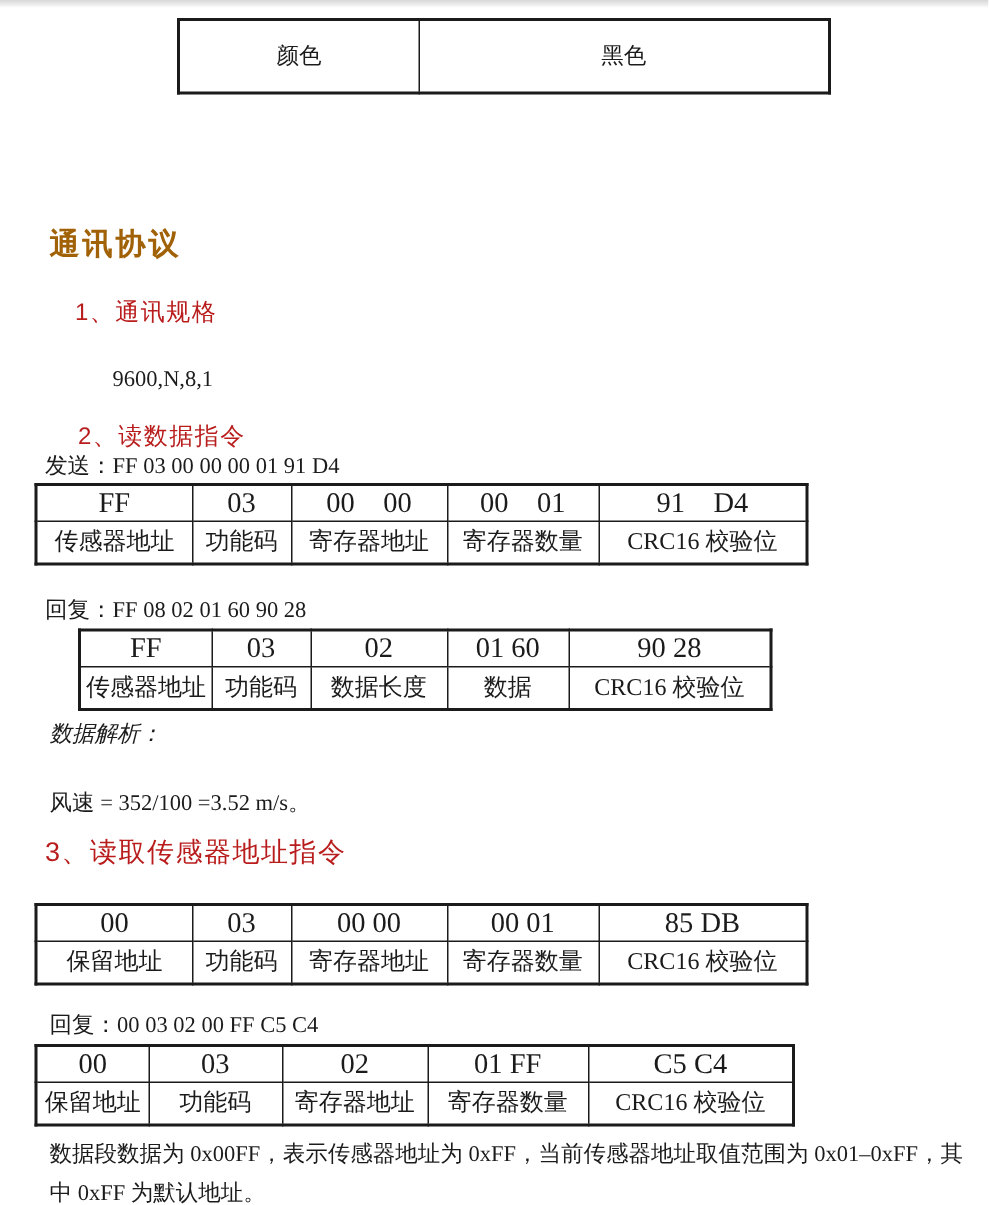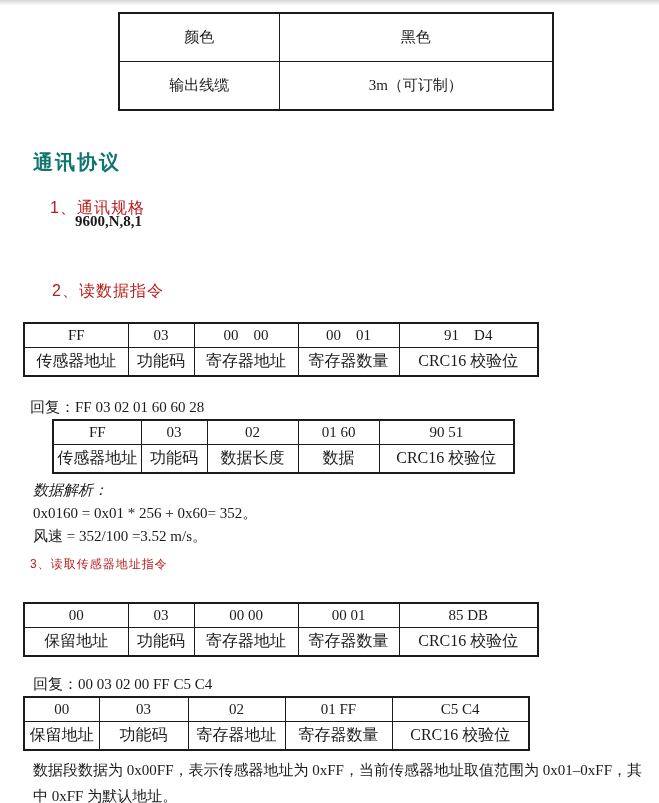--- a/index.html
+++ b/index.html
@@ -22,33 +22,33 @@
     border-collapse:collapse; table-layout:fixed;
     border:2px solid #1b1b1b;
   }
   table.doc-table td {
     border:1px solid #1b1b1b;
     text-align:center; vertical-align:middle;
     padding:0; overflow:hidden;
     font-family:"Liberation Serif","DejaVu Serif",serif;
   }
   .spec-table td { height:47px; font-size:15px; }
-  .proto-table td.hex-cell   { height:23px; font-size:15px; }
+  .proto-table td.hex-cell   { height:23px; font-size:19px; }
   .proto-table td.label-cell { height:27px; font-size:16px; }
 
   
   .doc-title {
     font-family:"Liberation Sans","DejaVu Sans",sans-serif;
-    font-weight:bold; font-size:20px; letter-spacing:2px; color:#0f766e;
+    font-weight:bold; font-size:20px; letter-spacing:2px; color:#a16207;
   }
   .sec-heading {
     font-family:"Liberation Sans","DejaVu Sans",sans-serif;
     font-weight:normal; font-size:16px; letter-spacing:1px; color:#b91c1c;
   }
-  .sec-heading.big { font-size:12px; }
+  .sec-heading.big { font-size:18px; }
 
   
   .text-line { font-size:15px; line-height:18px; white-space:nowrap; }
   .note-para {
     font-size:15px; line-height:26px; width:609px; text-align:justify;
     text-justify:inter-ideograph;
   }
 </style>
 </head>
 <body>
@@ -59,33 +59,30 @@
   <table class="doc-table spec-table abs" style="left:118px; top:12px;">
     <colgroup>
         <col style="width:160px">
         <col style="width:274px">
       </colgroup>
     <tbody>
       <tr>
         <td>颜色</td>
         <td>黑色</td>
       </tr>
-      <tr>
-        <td>输出线缆</td>
-        <td>3m（可订制）</td>
-      </tr>
     </tbody>
   </table>
 
   <h1 class="abs doc-title" style="left:33px; top:149px;">通讯协议</h1>
 
   <h2 class="abs sec-heading" style="left:50px; top:198px;">1、通讯规格</h2>
-  <p class="abs text-line" style="left:75px; top:212px;font-weight:bold;">9600,N,8,1</p>
+  <p class="abs text-line" style="left:75px; top:244px;">9600,N,8,1</p>
 
   <h2 class="abs sec-heading" style="left:52px; top:281px;">2、读数据指令</h2>
+  <p class="abs text-line" style="left:30px; top:302px;">发送：FF 03 00 00 00 01 91 D4</p>
 
   <table class="doc-table proto-table abs" style="left:23px; top:322px;">
     <colgroup>
         <col style="width:104px">
         <col style="width:66px">
         <col style="width:104px">
         <col style="width:101px">
         <col style="width:139px">
       </colgroup>
     <tbody>
@@ -99,50 +96,49 @@
       <tr>
         <td class="label-cell">传感器地址</td>
         <td class="label-cell">功能码</td>
         <td class="label-cell">寄存器地址</td>
         <td class="label-cell">寄存器数量</td>
         <td class="label-cell">CRC16 校验位</td>
       </tr>
     </tbody>
   </table>
 
-  <p class="abs text-line" style="left:30px; top:398px;">回复：FF 03 02 01 60 60 28</p>
+  <p class="abs text-line" style="left:30px; top:398px;">回复：FF 08 02 01 60 90 28</p>
 
   <table class="doc-table proto-table abs" style="left:52px; top:419px;">
     <colgroup>
         <col style="width:88px">
         <col style="width:66px">
         <col style="width:91px">
         <col style="width:81px">
         <col style="width:135px">
       </colgroup>
     <tbody>
       <tr>
         <td class="hex-cell">FF</td>
         <td class="hex-cell">03</td>
         <td class="hex-cell">02</td>
         <td class="hex-cell">01 60</td>
-        <td class="hex-cell">90 51</td>
+        <td class="hex-cell">90 28</td>
       </tr>
       <tr>
         <td class="label-cell">传感器地址</td>
         <td class="label-cell">功能码</td>
         <td class="label-cell">数据长度</td>
         <td class="label-cell">数据</td>
         <td class="label-cell">CRC16 校验位</td>
       </tr>
     </tbody>
   </table>
 
   <p class="abs text-line" style="left:33px; top:481px;font-style:italic;">数据解析：</p>
-  <p class="abs text-line" style="left:33px; top:504px;">0x0160 = 0x01 * 256 + 0x60= 352。</p>
   <p class="abs text-line" style="left:33px; top:527px;">风速 = 352/100 =3.52 m/s。</p>
 
   <h2 class="abs sec-heading big" style="left:30px; top:556px;">3、读取传感器地址指令</h2>
 
   <table class="doc-table proto-table abs" style="left:23px; top:602px;">
     <colgroup>
         <col style="width:104px">
         <col style="width:66px">
         <col style="width:104px">
         <col style="width:101px">

